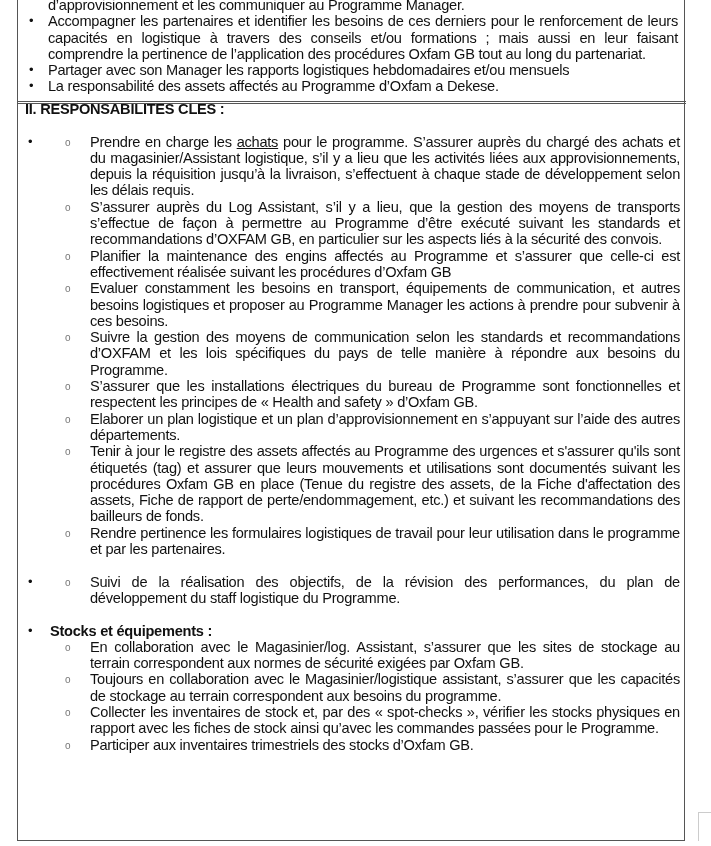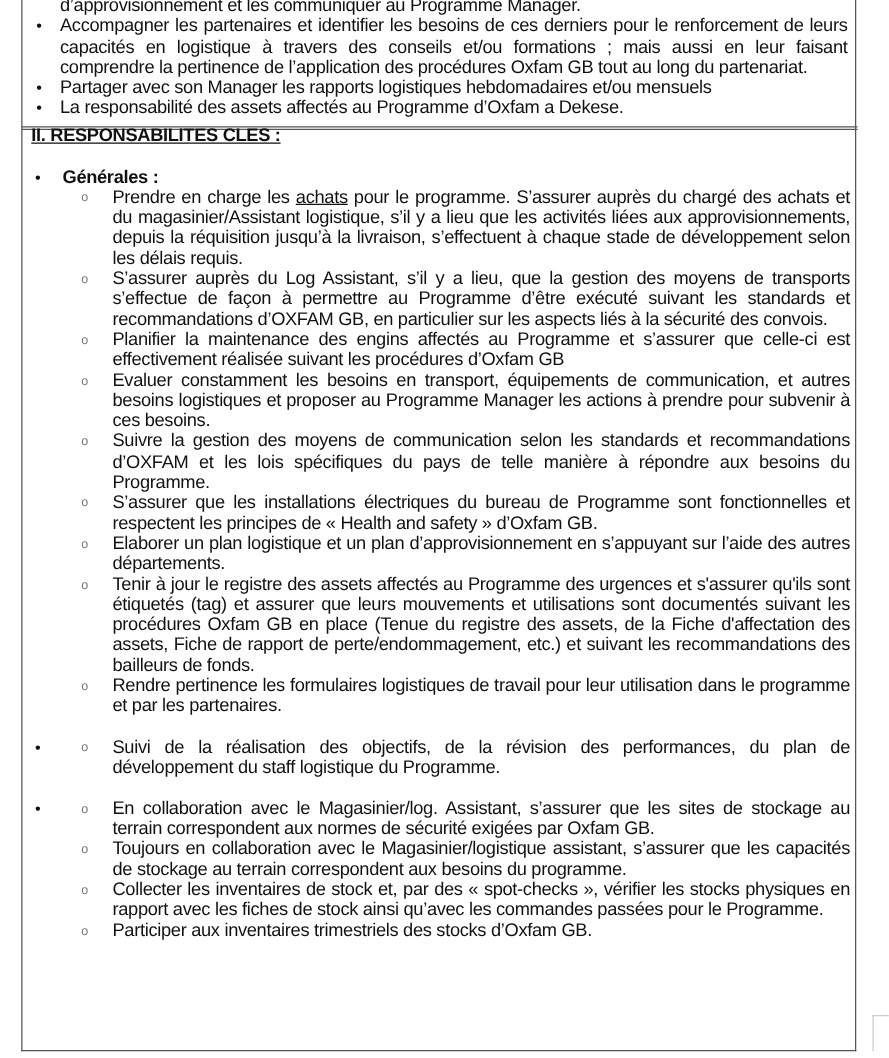--- a/index.html
+++ b/index.html
@@ -11,21 +11,21 @@
          border-top: 1px solid #555; }
   .sep2 { position: absolute; left: 17px; width: 669px; top: 103px; height: 0;
           border-top: 1px solid #555; }
   .txt { position: absolute; font-size: 14.6px; line-height: 16.3px; text-align: justify;
          letter-spacing: -0.25px; }
   .top-block { left: 48px; top: -3px; width: 630px; }
   .b1 { position: relative; padding-left: 0; margin: 0; }
   .b1 .dot { position: absolute; left: -19px; top: 0; font-size: 13px; }
   .b1 .t { display: block; }
   .section { left: 25px; top: 101px; width: 655px; }
-  .h2 { font-weight: bold; text-decoration: underline; margin: 0; }
+  .h2 { font-weight: bold; margin: 0; }
   .lead { font-weight: bold; margin-top: 16.3px; }
   .group { position: relative; margin-top: 16.3px; }
   .group .gdot { position: absolute; left: 3px; top: 0; font-size: 13px; }
   .group .gtitle { font-weight: bold; padding-left: 25px; display: block; }
   .sub { position: relative; padding-left: 65px; }
   .sub .o { position: absolute; left: 40px; top: 1px; font-size: 10px; color: #777; }
   .sub .t { display: block; text-align: justify; }
   u { text-decoration: underline; }
   .corner { position: absolute; left: 698px; top: 812px; width: 13px; height: 28px;
             border-left: 1px solid #ccc; border-top: 1px solid #ccc; }
@@ -53,21 +53,20 @@
     <span class="dot">•</span>
     <span class="t">La responsabilité des assets affectés au Programme d’Oxfam a Dekese.</span>
   </div>
 </div>
 
 <div class="txt section">
   <div class="h2">II. RESPONSABILITES CLES :</div>
 
   <div class="group">
     <span class="gdot">•</span>
-    <span class="gtitle">Générales :</span>
     <div class="sub">
       <span class="o">o</span>
       <span class="t"><span> Prendre en charge les </span><u>achats</u><span> pour le programme. S’assurer auprès du chargé des achats et du magasinier/Assistant logistique, s’il y a lieu que les activités liées aux approvisionnements, depuis la réquisition jusqu’à la livraison, s’effectuent à chaque stade de développement selon les délais requis.</span></span>
     </div>
     <div class="sub">
       <span class="o">o</span>
       <span class="t">S’assurer auprès du Log Assistant, s’il y a lieu, que la gestion des moyens de transports s’effectue de façon à permettre au Programme d’être exécuté suivant les standards et recommandations d’OXFAM GB, en particulier sur les aspects liés à la sécurité des convois.</span>
     </div>
     <div class="sub">
       <span class="o">o</span>
@@ -102,20 +101,21 @@
   <div class="group">
     <span class="gdot">•</span>
     <div class="sub">
       <span class="o">o</span>
       <span class="t">Suivi de la réalisation des objectifs, de la révision des performances, du plan de développement du staff logistique du Programme.</span>
     </div>
   </div>
 
   <div class="group">
     <span class="gdot">•</span>
+    <span class="gtitle">Stocks et équipements :</span>
     <div class="sub">
       <span class="o">o</span>
       <span class="t">En collaboration avec le Magasinier/log. Assistant, s’assurer que les sites de stockage au terrain correspondent aux normes de sécurité exigées par Oxfam GB.</span>
     </div>
     <div class="sub">
       <span class="o">o</span>
       <span class="t">Toujours en collaboration avec le Magasinier/logistique assistant, s’assurer que les capacités de stockage au terrain correspondent aux besoins du programme.</span>
     </div>
     <div class="sub">
       <span class="o">o</span>

